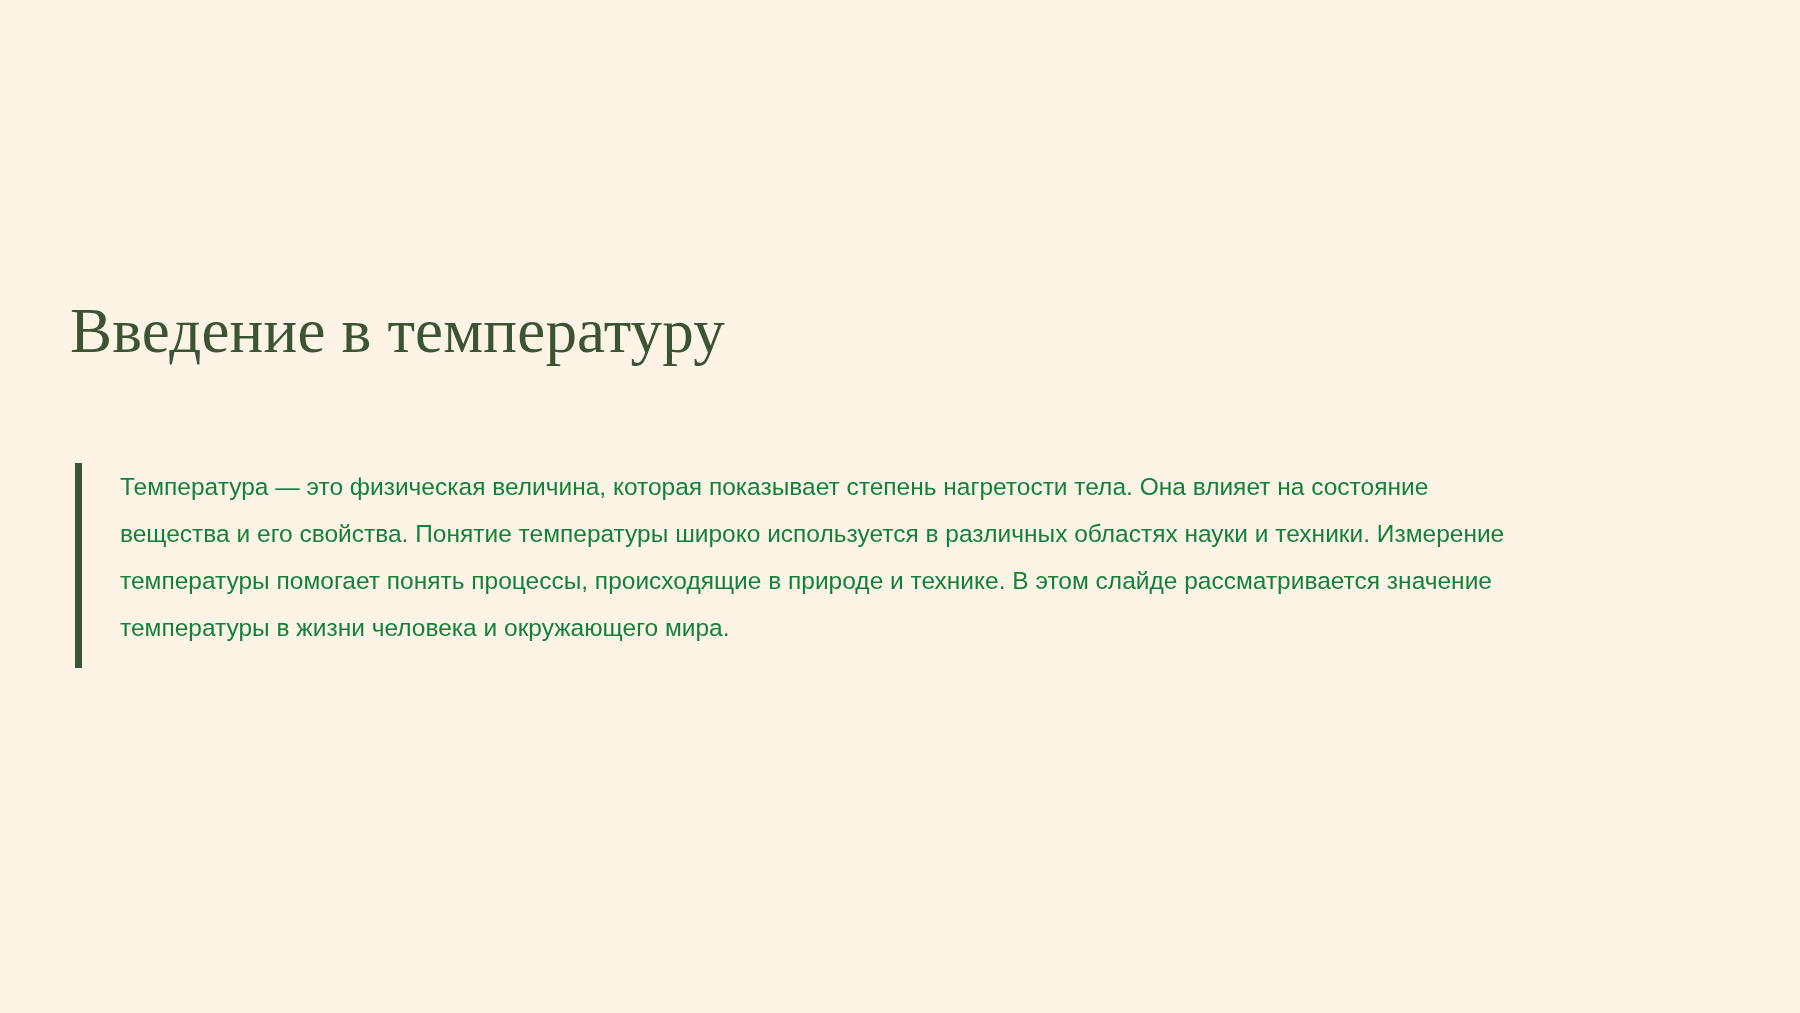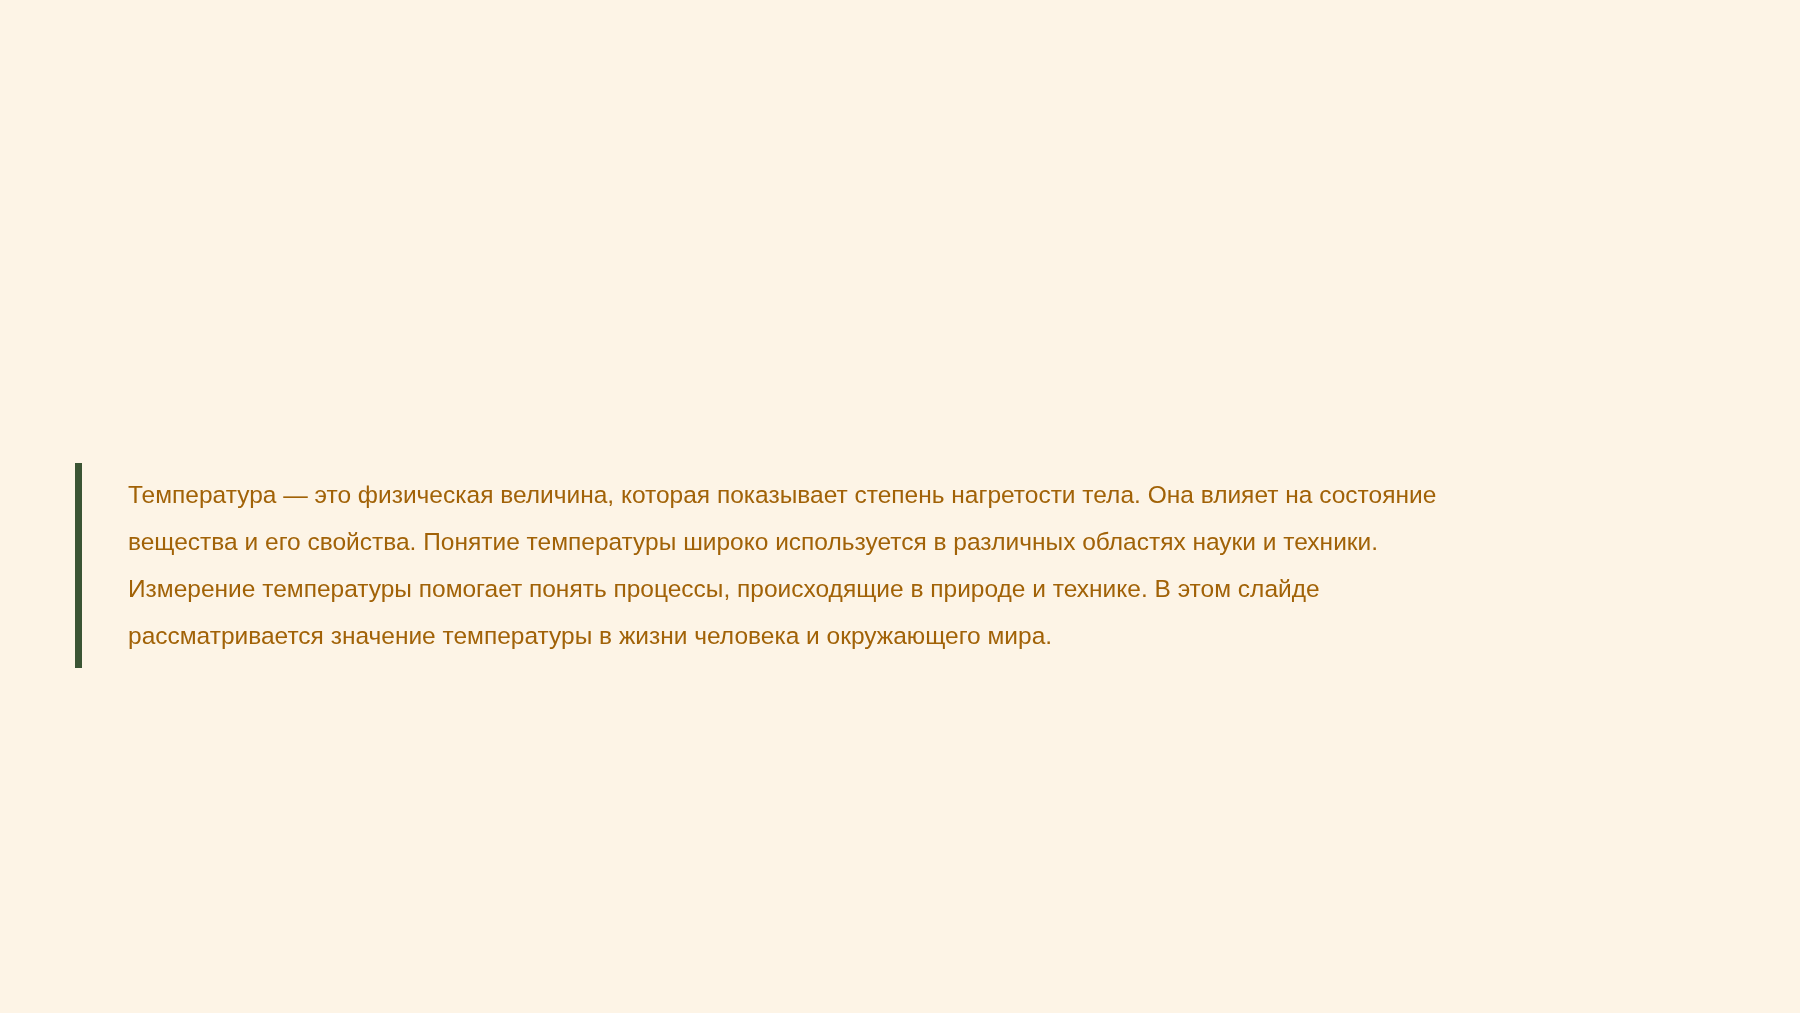--- a/index.html
+++ b/index.html
@@ -50,36 +50,37 @@
     align-items: stretch;
   }
   #accent-bar {
     flex: 0 0 auto;
     width: 7px;
     min-height: 205px;
     background: #3b5434;
   }
   #body-text {
     flex: 1 1 auto;
-    margin: 8px;
+    margin: 0;
     padding: 0 0 0 38px;
     font-family: "Liberation Sans", sans-serif;
     font-size: 24.5px;
     font-weight: 400;
     line-height: 47px;
-    color: #a16207;
+    color: #15803d;
     text-align: left;
   }
 </style>
 </head>
 <body>
 
 <div id="slide">
   <div id="slide-content">
 
+    <h1 id="slide-title">Введение в температуру</h1>
 
     <div id="body-block">
       <div id="accent-bar"></div>
       <p id="body-text">Температура — это физическая величина, которая показывает степень нагретости тела. Она влияет на состояние вещества и его свойства. Понятие температуры широко используется в различных областях науки и техники. Измерение температуры помогает понять процессы, происходящие в природе и технике. В этом слайде рассматривается значение температуры в жизни человека и окружающего мира.</p>
     </div>
 
   </div>
 </div>
 
 </body></html>

